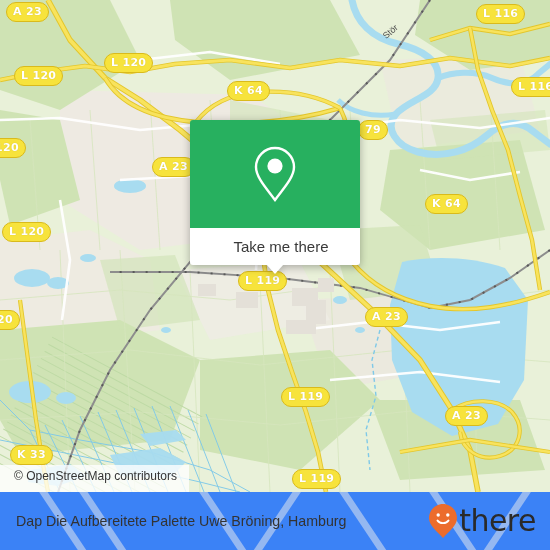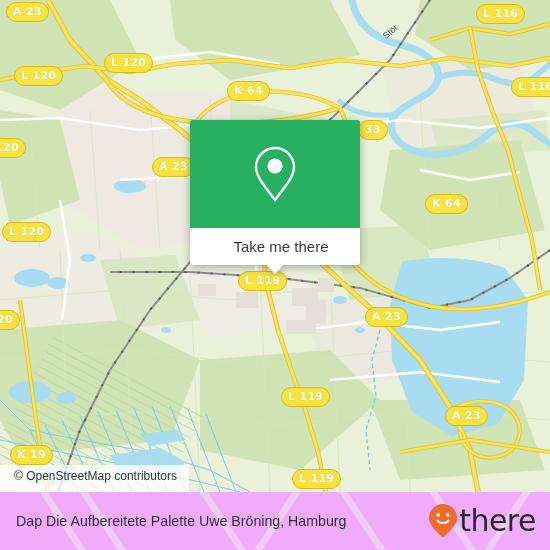--- a/index.html
+++ b/index.html
@@ -110,21 +110,21 @@
     font-family: "Liberation Sans", sans-serif;
   }
 
   
   #footer {
     position: absolute;
     left: 0;
     top: 492px;
     width: 550px;
     height: 58px;
-    background: #f0abfc;
+    background: #3b82f6;
     overflow: hidden;
   }
   #footer-wm {
     position: absolute;
     left: 0; top: 0;
     width: 550px; height: 58px;
     opacity: .5;
   }
   #footer-inner {
     position: relative;
@@ -347,27 +347,27 @@
 
     <div class="water-label" style="left:384px; top:32px; transform: rotate(-40deg); transform-origin: left center;">Stör</div>
 
     <div id="shields">
         <div class="shield" style="left: 6px; top: 2px;">A 23</div>
         <div class="shield" style="left: 14px; top: 66px;">L 120</div>
         <div class="shield" style="left: 104px; top: 53px;">L 120</div>
         <div class="shield" style="left: -12px; top: 138px;">120</div>
         <div class="shield" style="left: 2px; top: 222px;">L 120</div>
         <div class="shield" style="left: -10px; top: 310px;">20</div>
-        <div class="shield" style="left: 10px; top: 445px;">K 19</div>
+        <div class="shield" style="left: 10px; top: 445px;">K 33</div>
         <div class="shield" style="left: 152px; top: 157px;">A 23</div>
         <div class="shield" style="left: 227px; top: 81px;">K 64</div>
         <div class="shield" style="left: 238px; top: 271px;">L 119</div>
         <div class="shield" style="left: 281px; top: 387px;">L 119</div>
         <div class="shield" style="left: 292px; top: 469px;">L 119</div>
-        <div class="shield" style="left: 358px; top: 120px;">33</div>
+        <div class="shield" style="left: 358px; top: 120px;">79</div>
         <div class="shield" style="left: 425px; top: 194px;">K 64</div>
         <div class="shield" style="left: 365px; top: 307px;">A 23</div>
         <div class="shield" style="left: 445px; top: 406px;">A 23</div>
         <div class="shield" style="left: 476px; top: 4px;">L 116</div>
         <div class="shield" style="left: 511px; top: 77px;">L 116</div>
       </div>
 
     <div id="popup">
       <div id="popup-head">
         <svg width="46" height="58" viewBox="0 0 46 58">

